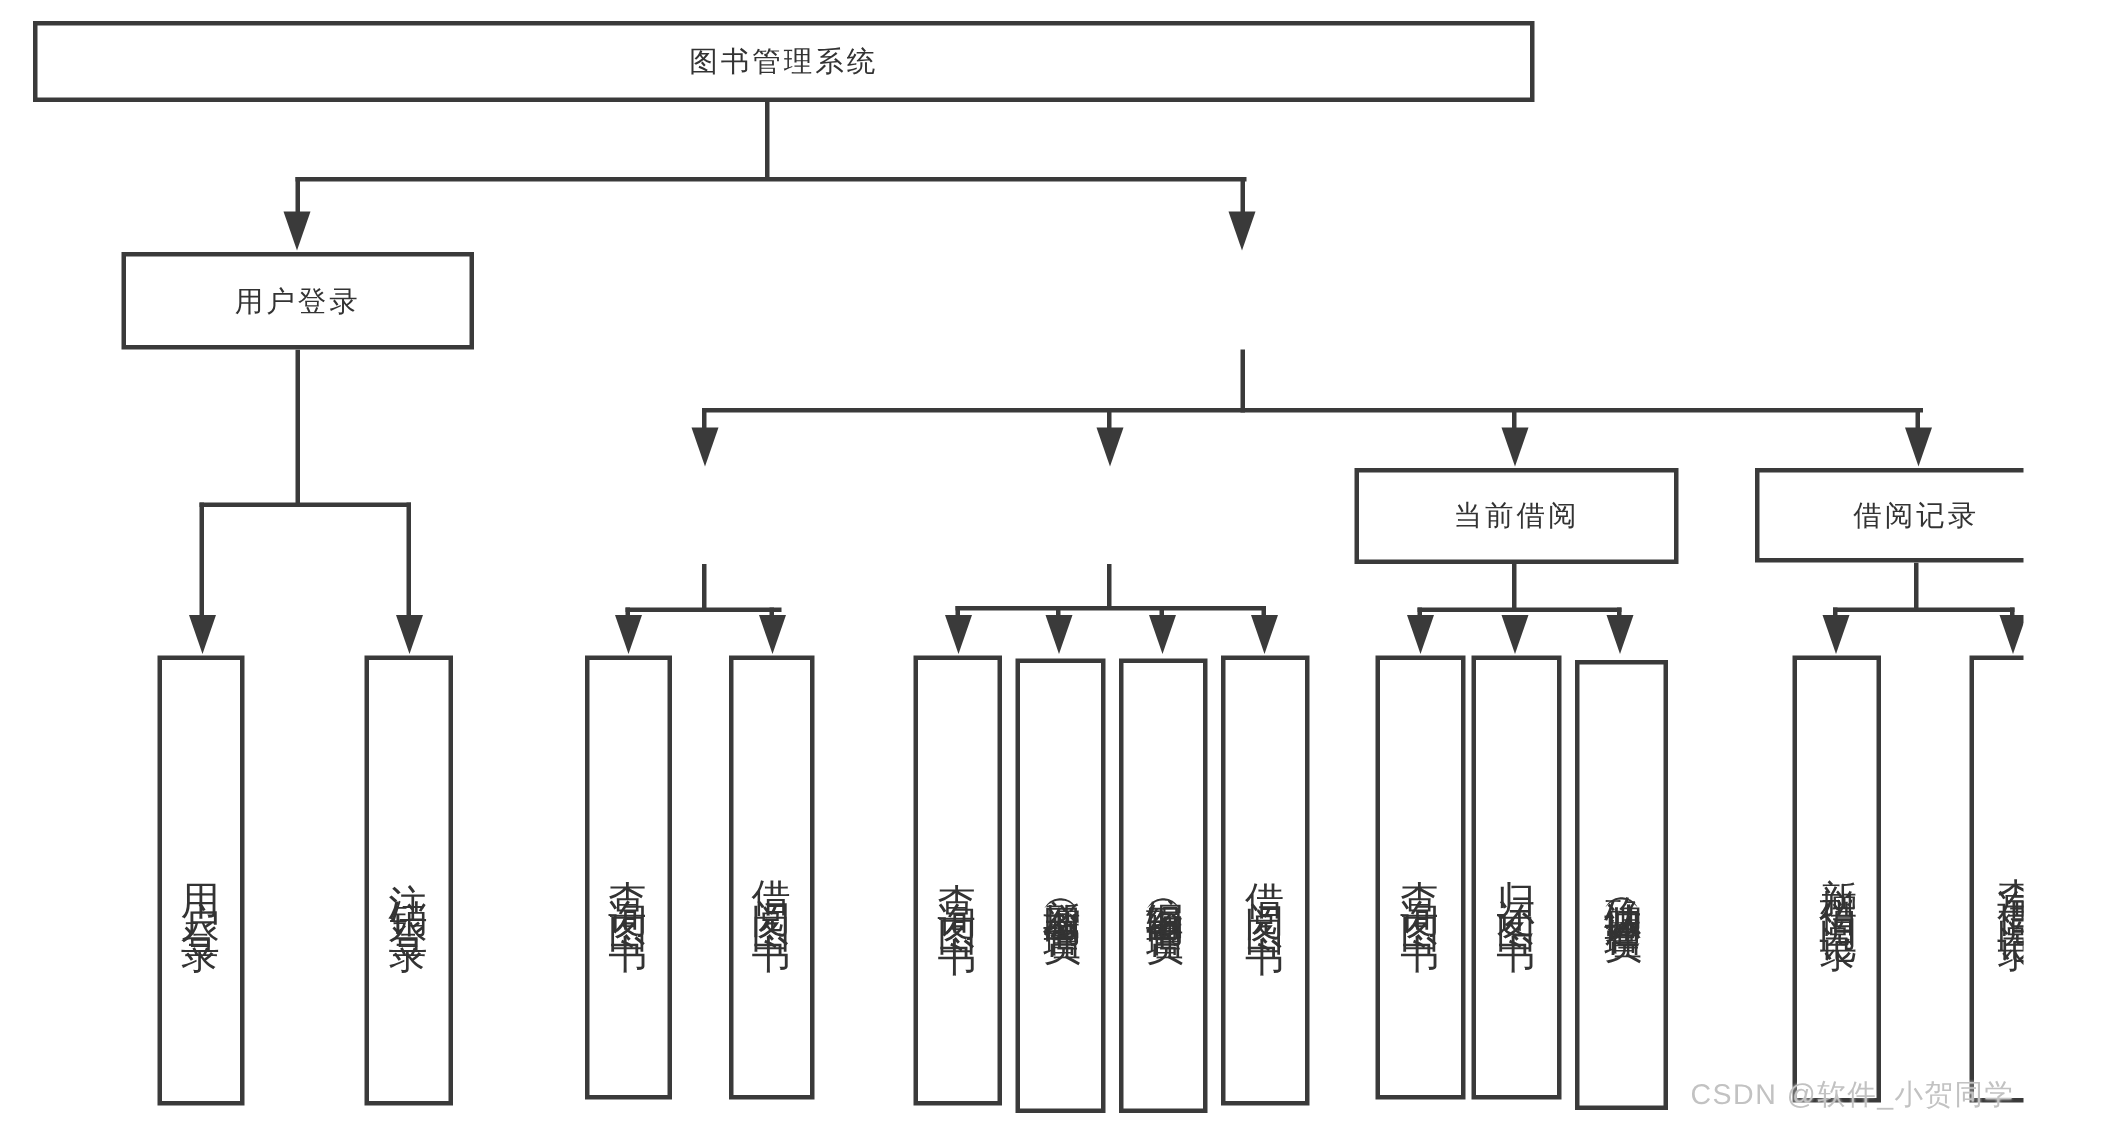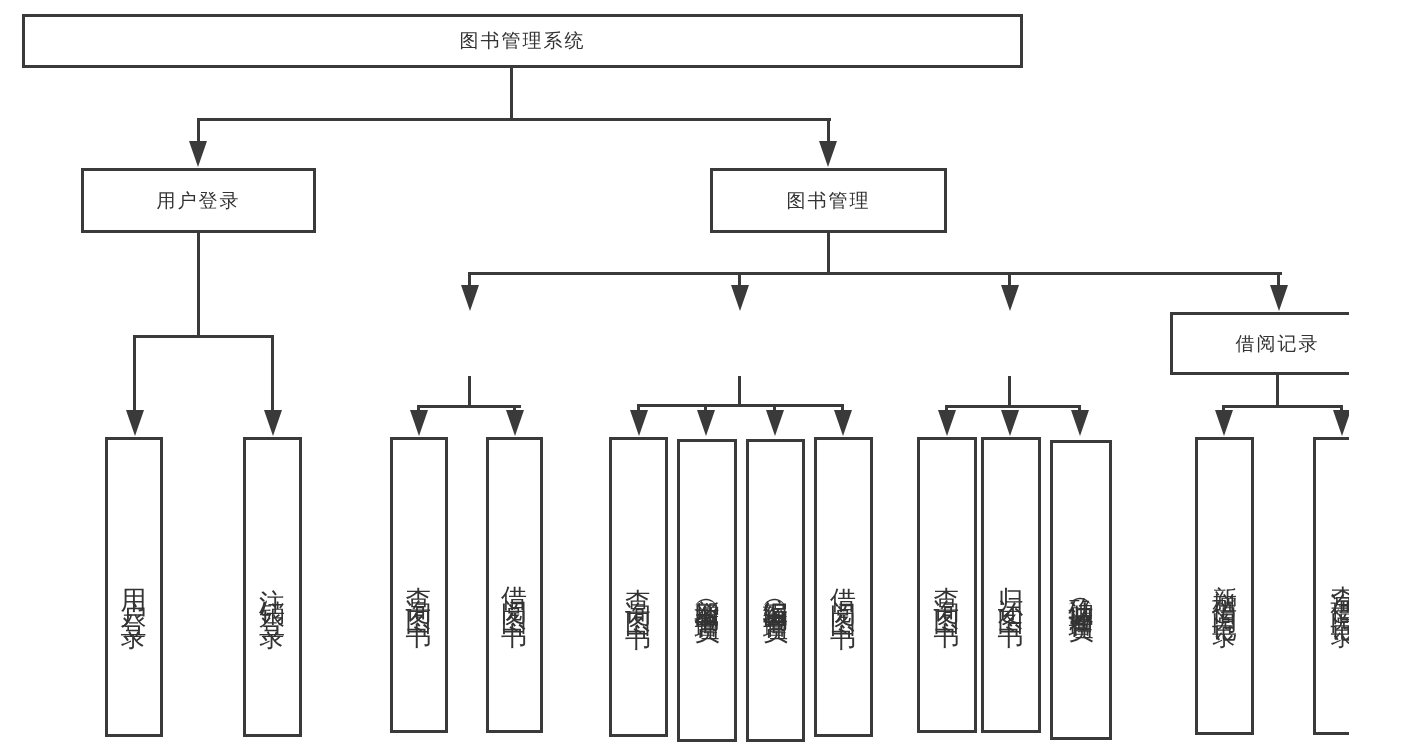--- a/index.html
+++ b/index.html
@@ -122,24 +122,24 @@
   <div class="arrow" style="left:1215px;top:410px"></div>
   <div class="arrow" style="left:1333px;top:410px"></div>
 
   <div class="box" style="left:22px;top:14px;width:1001px;height:54px">
     <span class="lbl">图书管理系统</span>
   </div>
 
   <div class="box" style="left:81px;top:168px;width:235px;height:65px">
     <span class="lbl">用户登录</span>
   </div>
-  <div class="box" style="left:710px;top:168px;width:237px;height:65px">
-    <span class="lbl">图书管理</span>
+
+  <div class="box" style="left:903px;top:312px;width:216px;height:64px">
+    <span class="lbl">当前借阅</span>
   </div>
-
   <div class="box" style="left:1170px;top:312px;width:215px;height:63px">
     <span class="lbl">借阅记录</span>
   </div>
 
   <div class="box" style="left:105px;top:437px;width:58px;height:300px">
     <span class="vtext">用户登录</span>
   </div>
   <div class="box" style="left:243px;top:437px;width:59px;height:300px">
     <span class="vtext">注销登录</span>
   </div>
@@ -174,14 +174,15 @@
     <span class="vtext tight">确认归还（管理员）</span>
   </div>
 
   <div class="box" style="left:1195px;top:437px;width:59px;height:298px">
     <span class="vtext med">新增借阅记录</span>
   </div>
   <div class="box" style="left:1313px;top:437px;width:60px;height:298px">
     <span class="vtext med">查询借阅记录</span>
   </div>
 
+  <div id="watermark">CSDN @软件_小贺同学</div>
 
 </div>
 
 </body></html>

